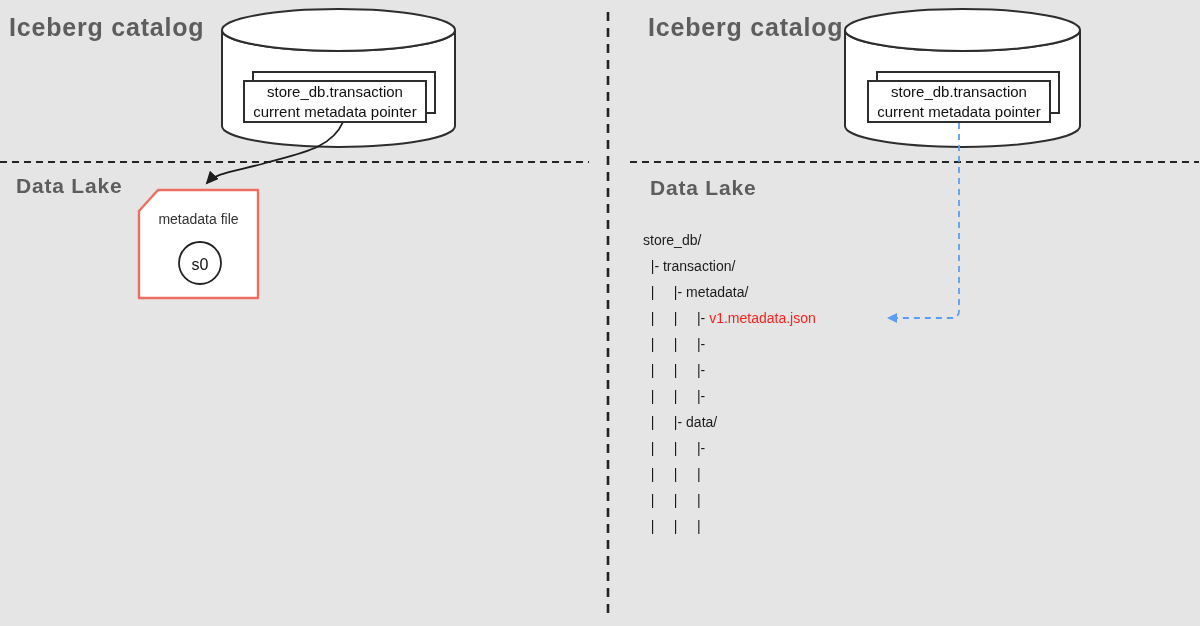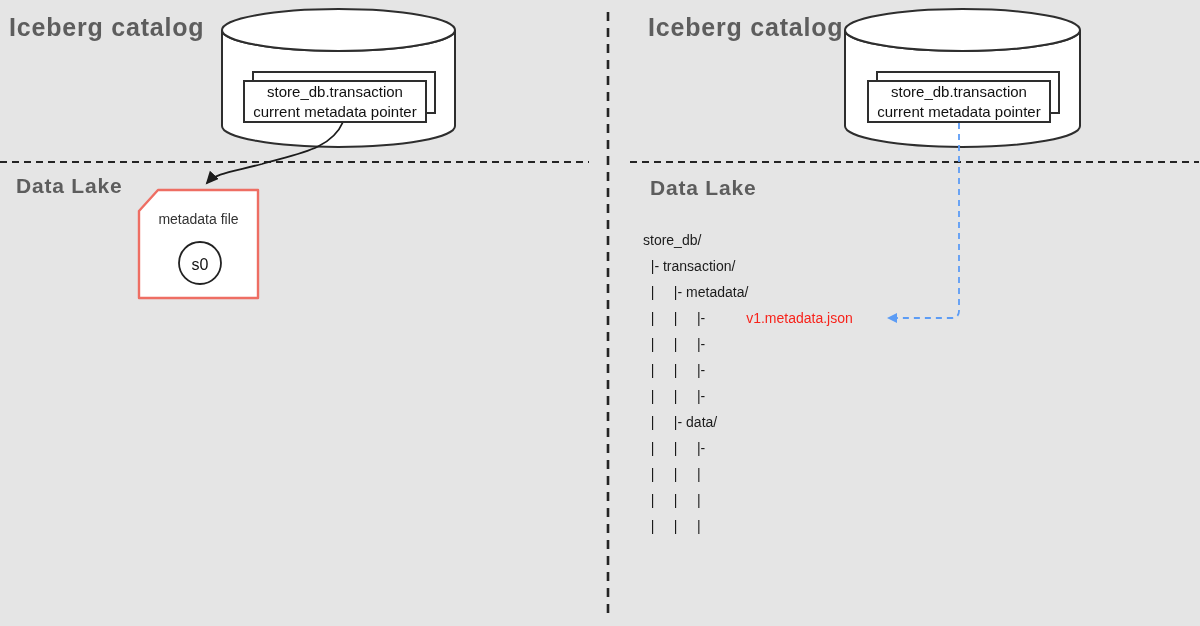--- a/index.html
+++ b/index.html
@@ -38,21 +38,21 @@
   .file-label{
     font-size:14px;color:#333;text-align:center;white-space:nowrap;
   }
   .snapshot-label{
     font-size:16px;color:#111;text-align:center;
   }
   .tree{
     font-size:14px;line-height:26px;color:var(--text);
     white-space:pre;
   }
-  .tree .red{color:var(--red_text);margin-left:37px;}
+  .tree .red{color:var(--red_text);}
   
   .shape{fill:#fff;stroke:var(--ink);stroke-width:2;}
   .dash-h{stroke:var(--dash);stroke-width:2;stroke-dasharray:7 5;fill:none;}
   .dash-v{stroke:var(--dash);stroke-width:2.6;stroke-dasharray:9 7;fill:none;}
   .arrow-black{stroke:#1c1c1c;stroke-width:1.8;fill:none;}
   .arrow-blue{stroke:var(--blue);stroke-width:1.8;stroke-dasharray:6 5;fill:none;}
   .meta-shape{fill:#fff;stroke:var(--shape_red);stroke-width:2.4;stroke-linejoin:round;}
   .s0-circle{fill:#fff;stroke:#222;stroke-width:1.8;}
   .ah-black-fill{fill:#1c1c1c;}
   .ah-blue-fill{fill:var(--blue);}

